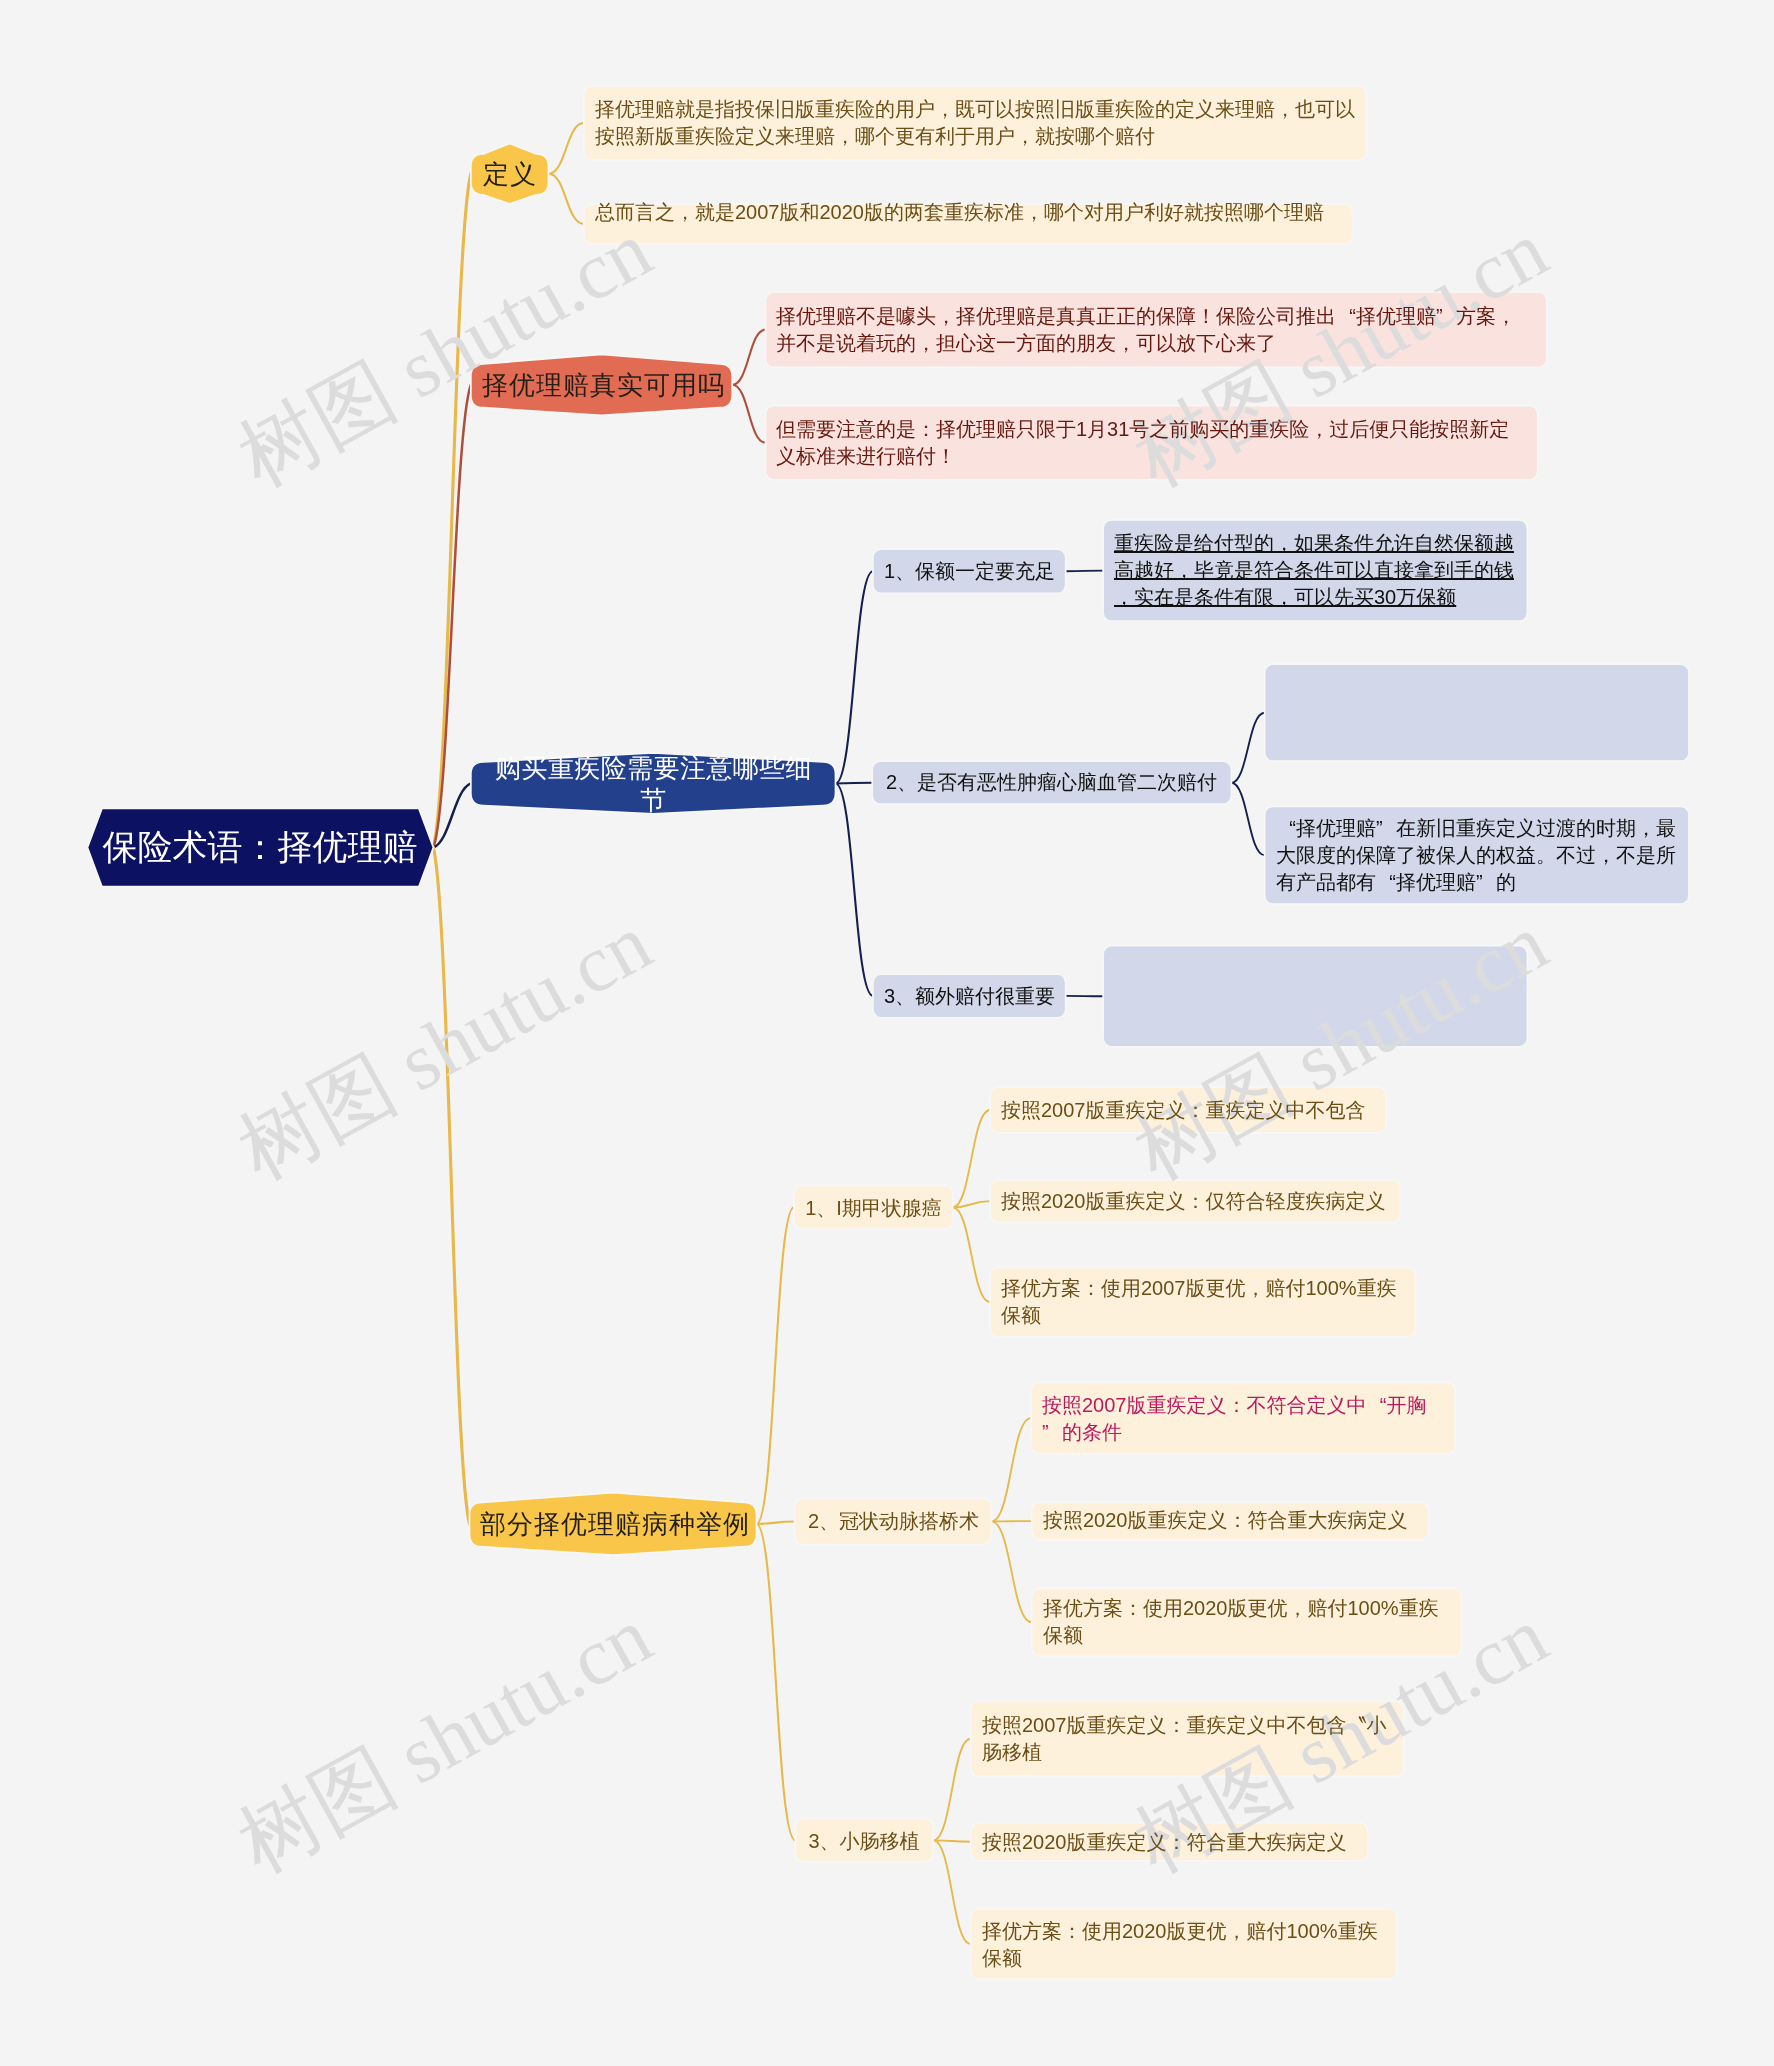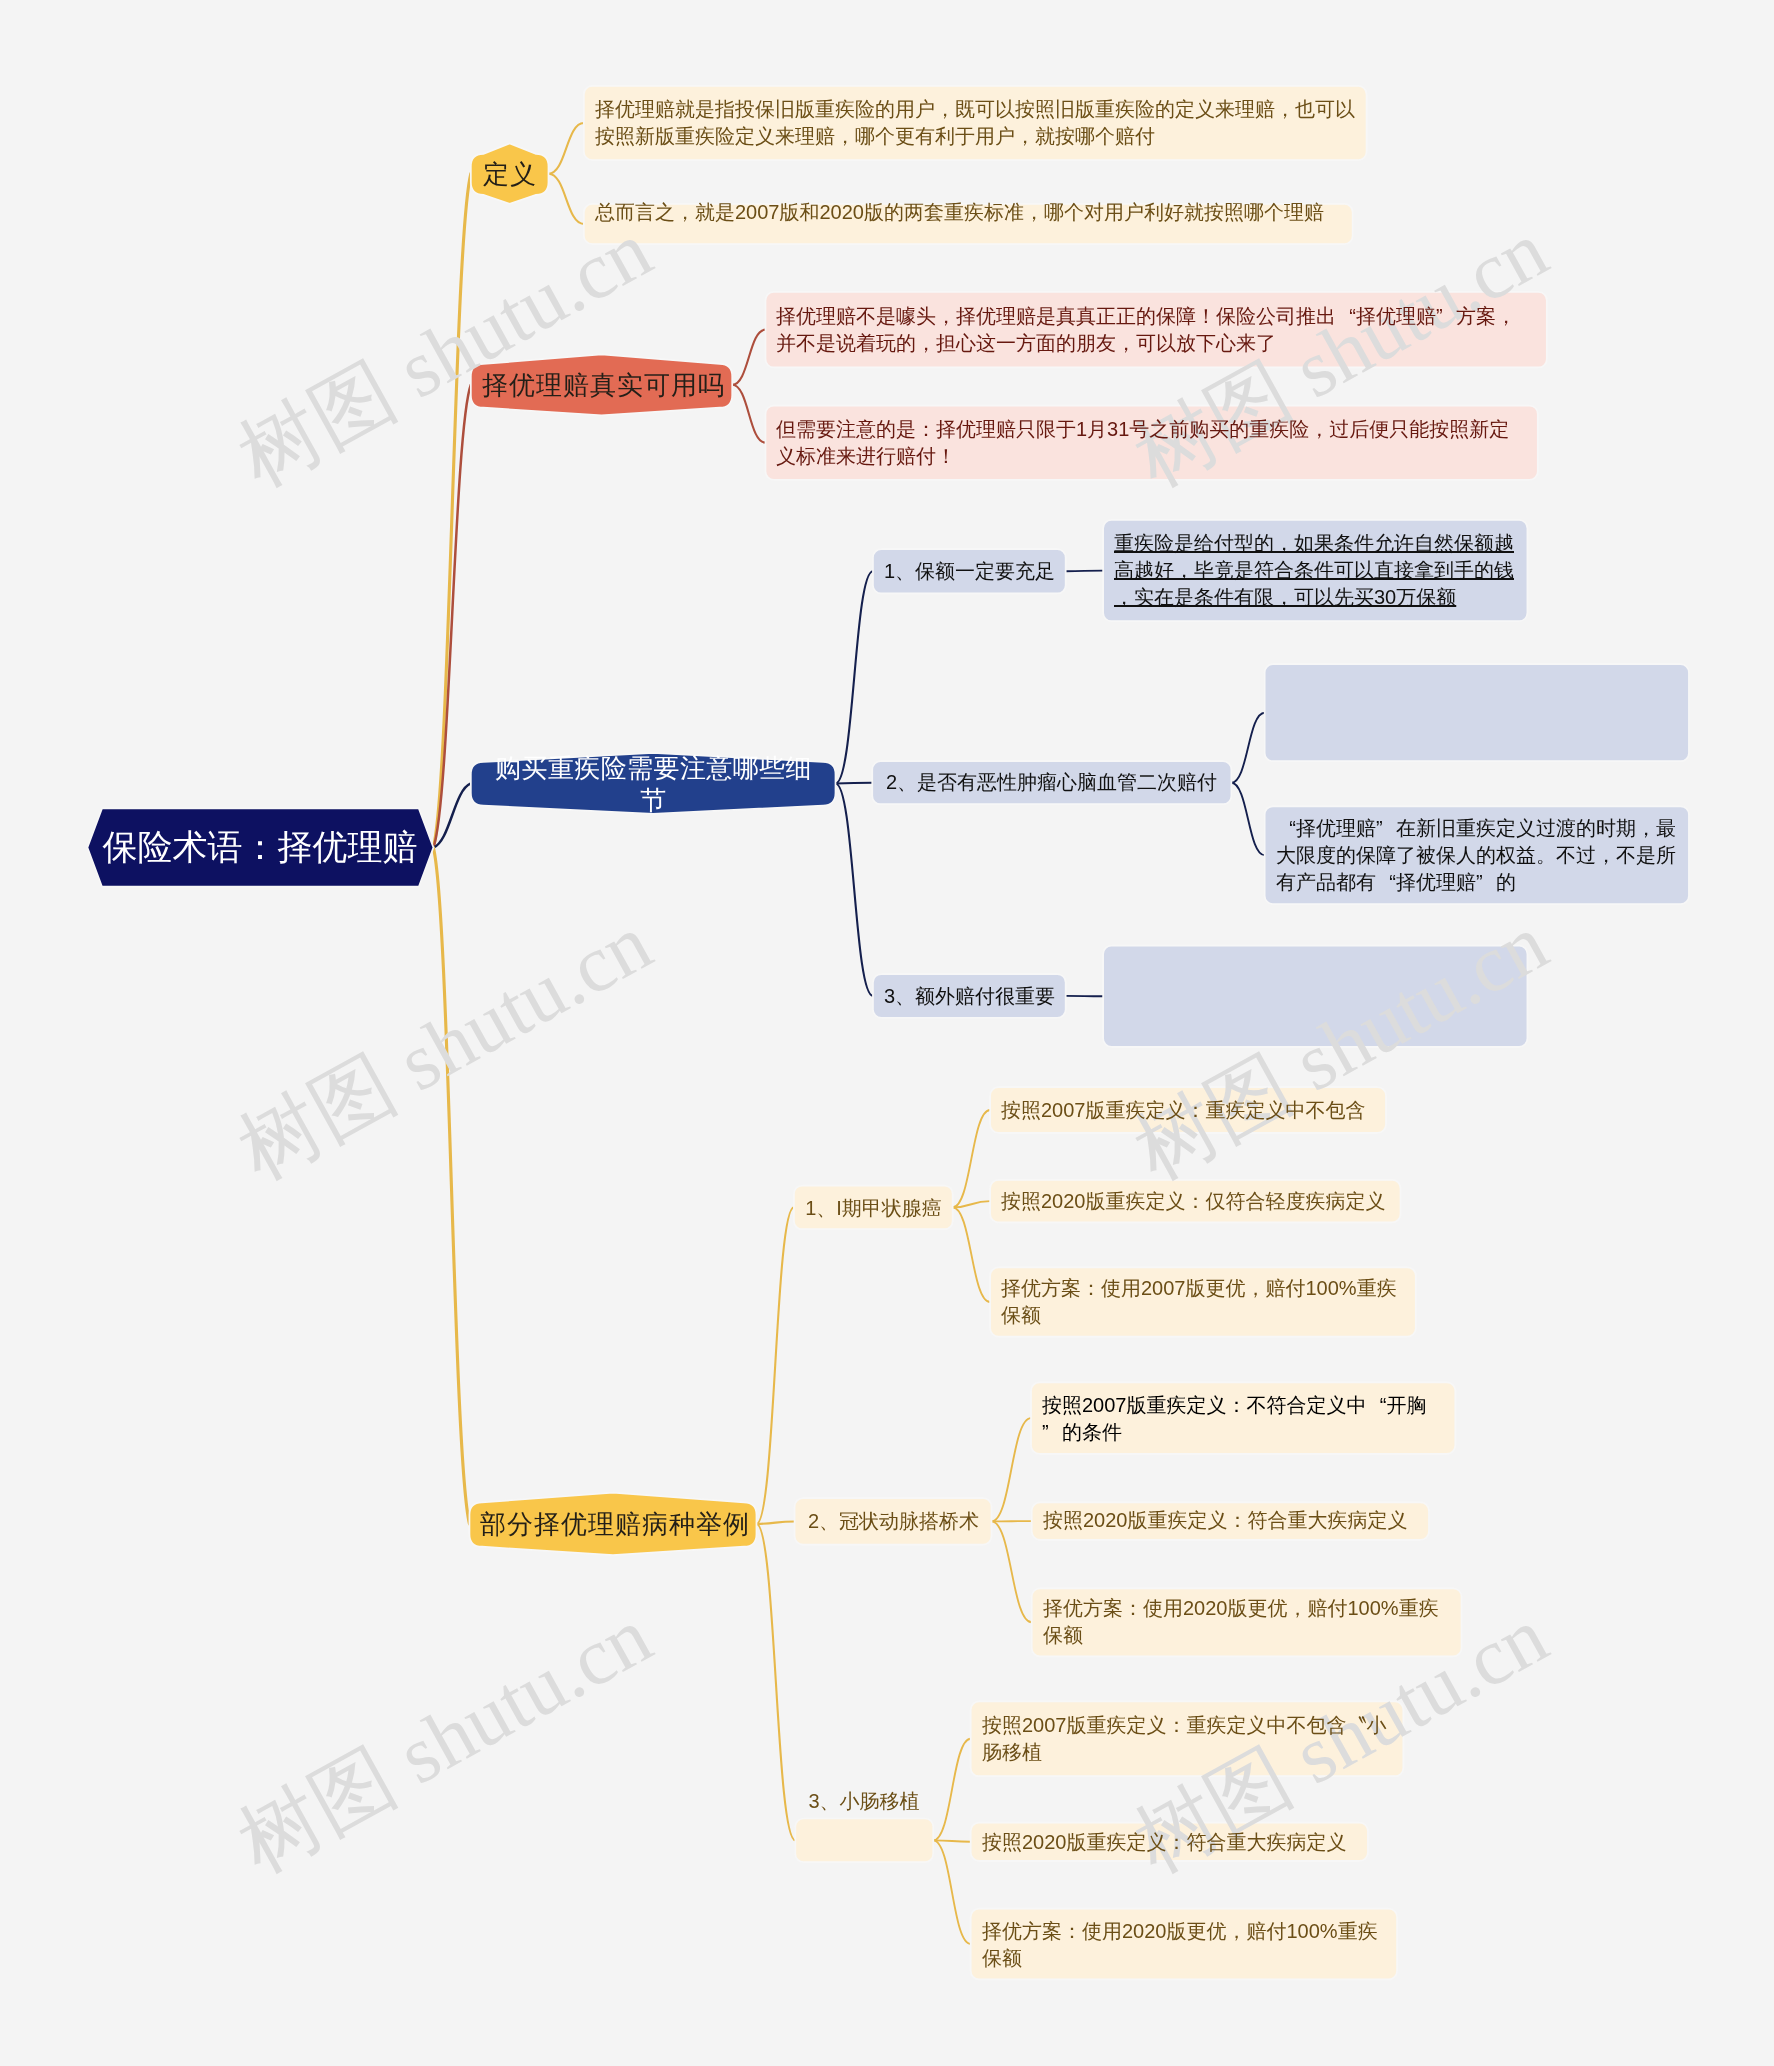--- a/index.html
+++ b/index.html
@@ -148,30 +148,30 @@
     </div>
   <div class="node leaf a-left" style="left:990px;top:1180px;width:410px;height:42px;font-size:20px;color:#6b4e16;">
       <span class="t">按照2020版重疾定义：仅符合轻度疾病定义</span>
     </div>
   <div class="node leaf a-left" style="left:990px;top:1267px;width:426px;height:69px;font-size:20px;color:#6b4e16;">
       <span class="t">择优方案：使用2007版更优，赔付100%重疾保额</span>
     </div>
   <div class="node l2 a-center" style="left:795px;top:1498px;width:197px;height:46px;font-size:20px;color:#6b4e16;">
       <span class="t">2、冠状动脉搭桥术</span>
     </div>
-  <div class="node leaf a-left" style="left:1031px;top:1383px;width:424px;height:71px;font-size:20px;color:#000000;">
+  <div class="node leaf a-left" style="left:1031px;top:1383px;width:424px;height:71px;font-size:20px;color:#be185d;">
       <span class="t">按照2007版重疾定义：不符合定义中<span class="fw fw-o">“</span>开胸<span class="fw fw-c">”</span>的条件</span>
     </div>
   <div class="node leaf a-left" style="left:1032px;top:1502px;width:397px;height:37px;font-size:20px;color:#6b4e16;">
       <span class="t">按照2020版重疾定义：符合重大疾病定义</span>
     </div>
   <div class="node leaf a-left" style="left:1032px;top:1588px;width:430px;height:68px;font-size:20px;color:#6b4e16;">
       <span class="t">择优方案：使用2020版更优，赔付100%重疾保额</span>
     </div>
-  <div class="node l2 a-center" style="left:795px;top:1779px;width:138px;height:44px;font-size:20px;color:#6b4e16;">
+  <div class="node l2 a-center" style="left:795px;top:1819px;width:138px;height:44px;font-size:20px;color:#6b4e16;">
       <span class="t">3、小肠移植</span>
     </div>
   <div class="node leaf a-left" style="left:971px;top:1701px;width:433px;height:75px;font-size:20px;color:#6b4e16;">
       <span class="t">按照2007版重疾定义：重疾定义中不包含〝小肠移植</span>
     </div>
   <div class="node leaf a-left" style="left:971px;top:1823px;width:397px;height:38px;font-size:20px;color:#6b4e16;">
       <span class="t">按照2020版重疾定义：符合重大疾病定义</span>
     </div>
   <div class="node leaf a-left" style="left:971px;top:1909px;width:426px;height:71px;font-size:20px;color:#6b4e16;">
       <span class="t">择优方案：使用2020版更优，赔付100%重疾保额</span>

